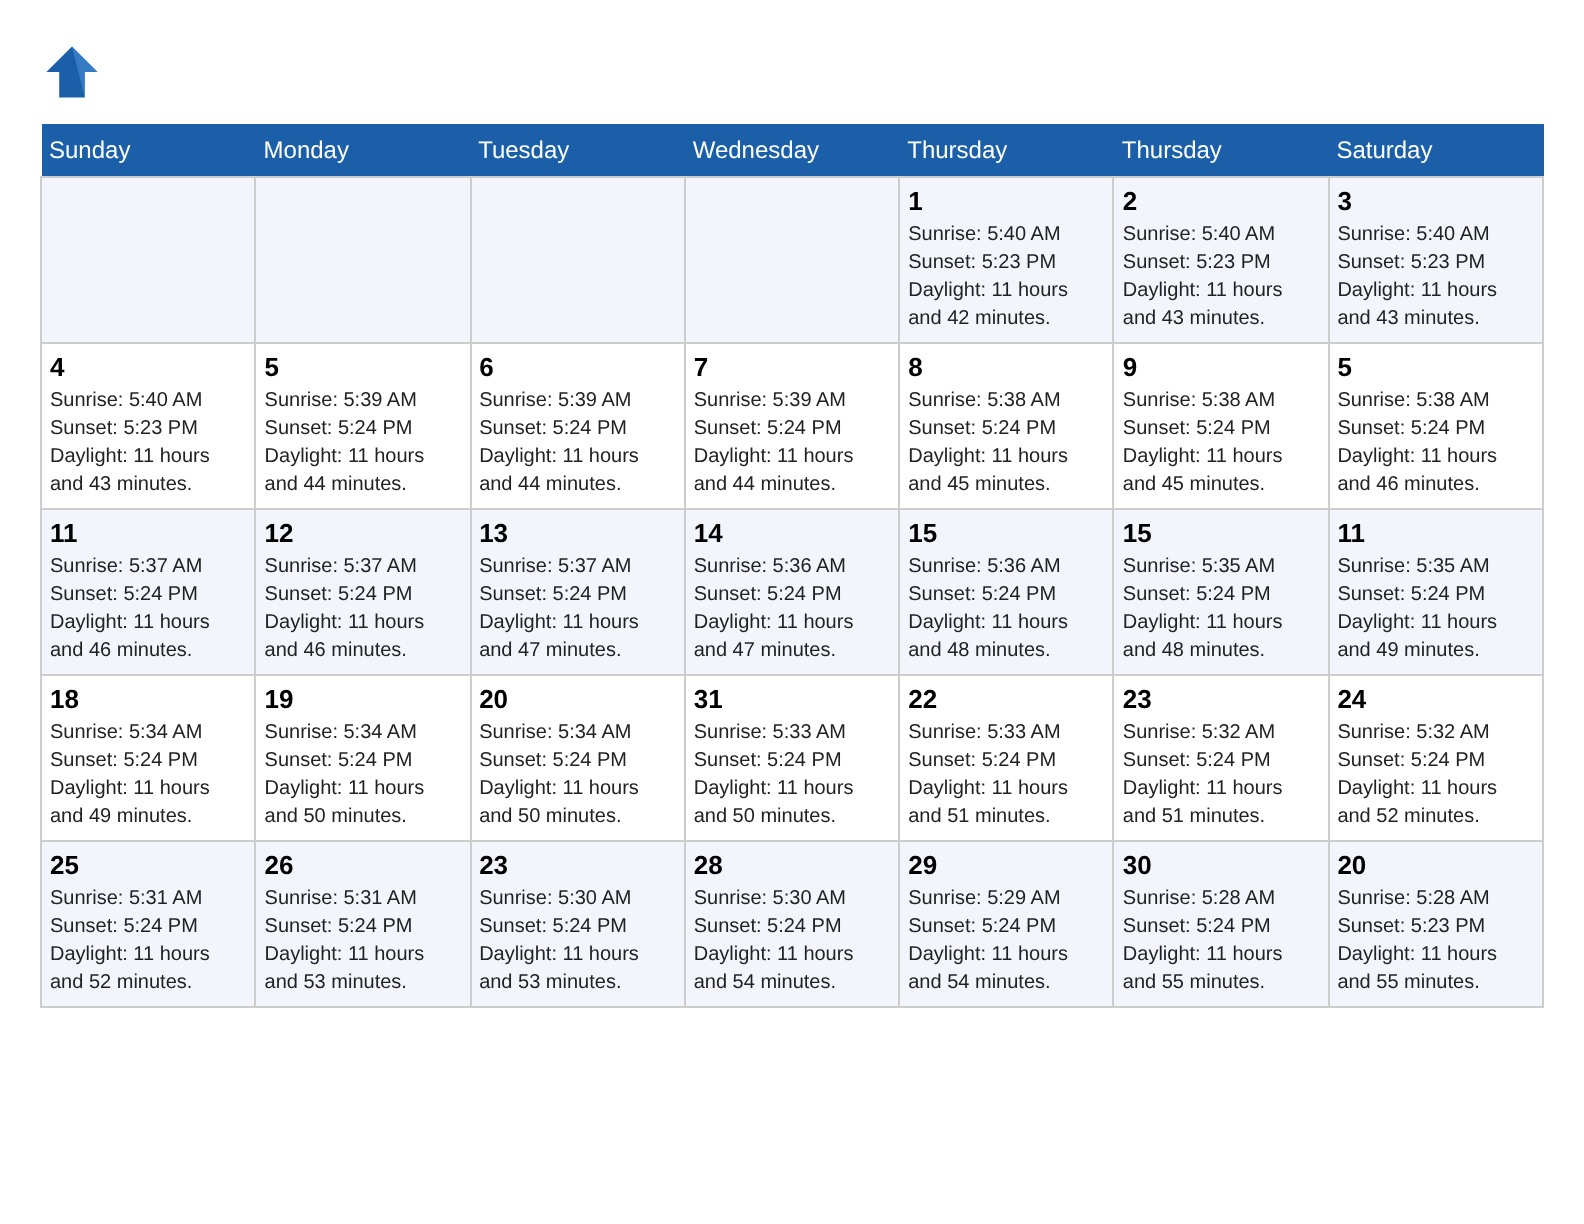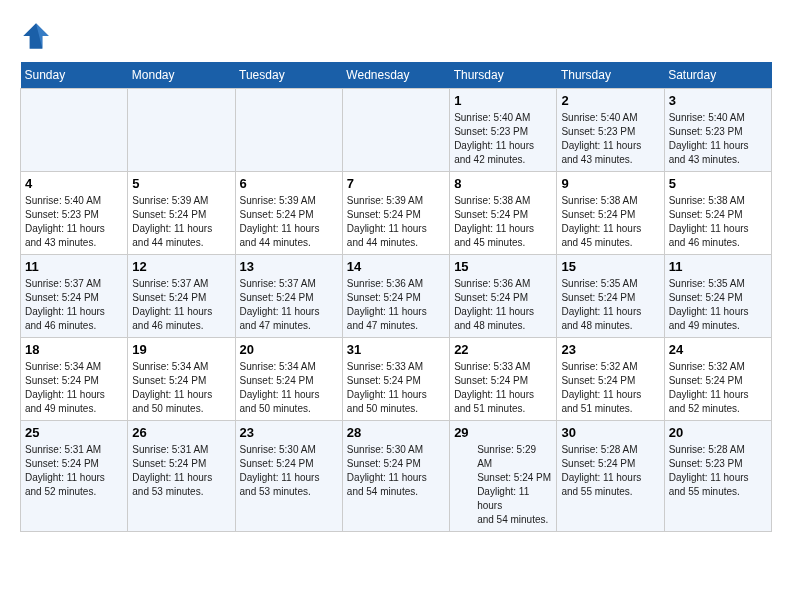--- a/index.html
+++ b/index.html
@@ -330,21 +330,21 @@
         </td>
         <td>
           <span class="day-num">28</span>
           <div class="day-info" style="white-space: pre-line;">Sunrise: 5:30 AM
 Sunset: 5:24 PM
 Daylight: 11 hours
 and 54 minutes.</div>
         </td>
         <td>
           <span class="day-num">29</span>
-          <div class="day-info" style="white-space: pre-line; margin-left: 23px;">Sunrise: 5:29 AM
+          <div class="day-info" style="white-space: pre-line;">Sunrise: 5:29 AM
 Sunset: 5:24 PM
 Daylight: 11 hours
 and 54 minutes.</div>
         </td>
         <td>
           <span class="day-num">30</span>
           <div class="day-info" style="white-space: pre-line;">Sunrise: 5:28 AM
 Sunset: 5:24 PM
 Daylight: 11 hours
 and 55 minutes.</div>

